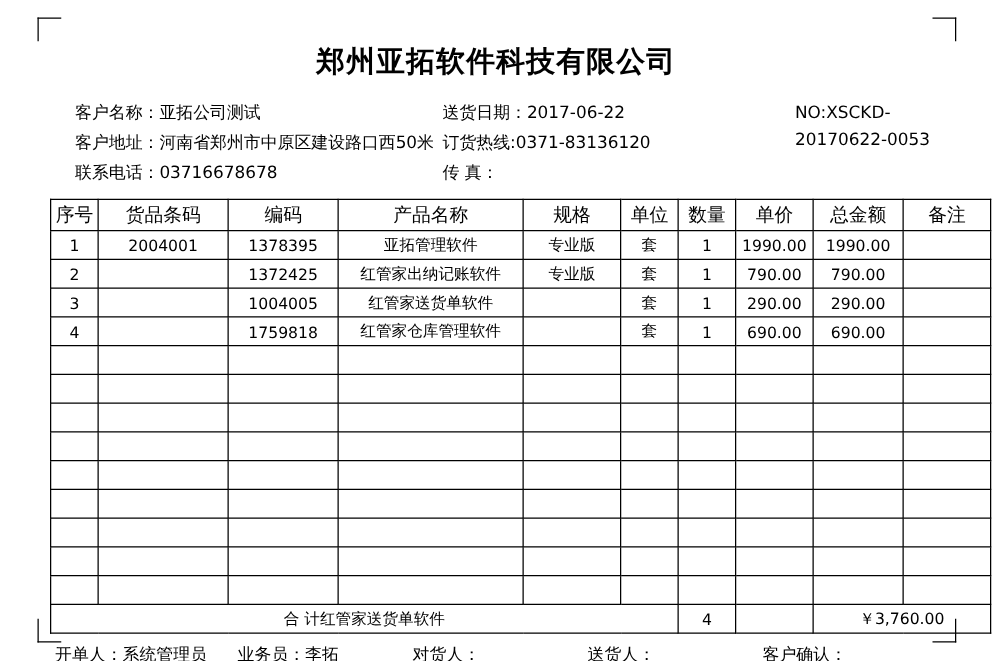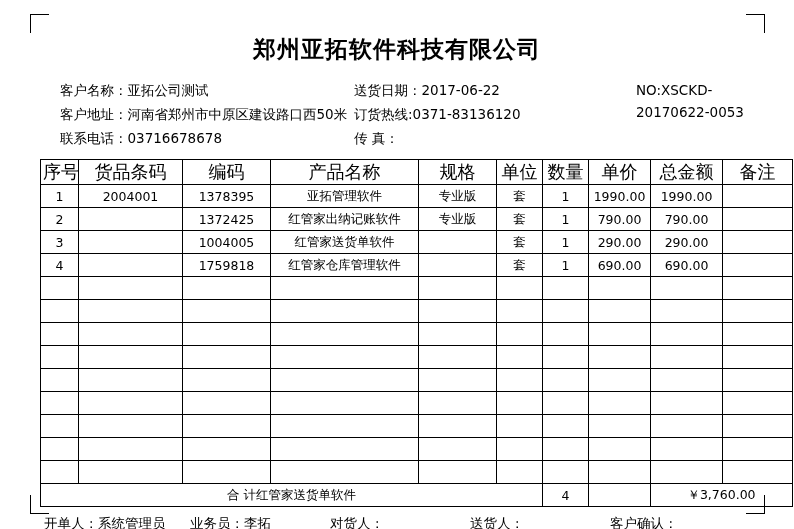--- a/index.html
+++ b/index.html
@@ -73,21 +73,21 @@
     height: 22px;
     font-size: 12.5px;
     font-weight: normal;
     text-align: center;
     padding: 0 2px;
     overflow: hidden;
     white-space: nowrap;
   }
   table.grid thead td {
     height: 24px;
-    font-size: 18px;
+    font-size: 15px;
   }
   td.num { text-align: right; padding-right: 8px; }
   td.empty { height: 22px; }
   .sum-row td {
     height: 24px;
   }
   .sum-left {
     text-align: left;
     padding-left: 6px;
     font-size: 13px;

